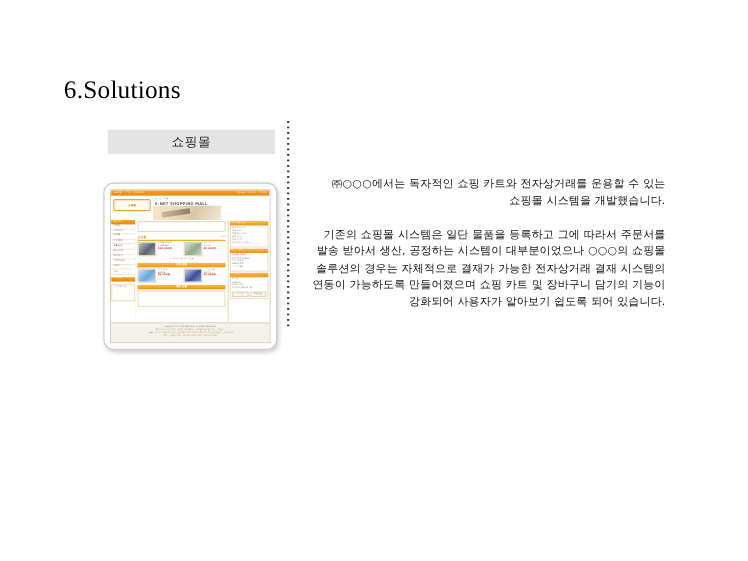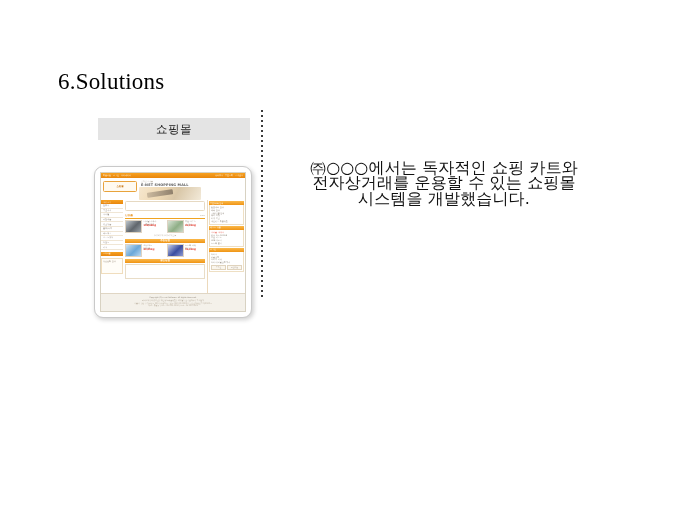--- a/index.html
+++ b/index.html
@@ -338,27 +338,27 @@
   .site-footer .flast { color: #b7ab9a; }
 
   
   .text-col {
     position: absolute;
     left: 283px;
     top: 160px;
     width: 322px;
   }
   .para {
-    font-size: 16px;
+    font-size: 10px;
     line-height: 15.4px;
     color: #111111;
     margin: 0 0 15px 0;
     letter-spacing: 0.15px;
     word-break: keep-all;
-    text-align: center;
+    text-align: right;
   }
   .para:last-child { margin-bottom: 0; }
 </style>
 </head>
 <body>
 
 <div class="slide">
 
   <div class="slide-title">6.Solutions</div>
 
@@ -501,15 +501,16 @@
         <div class="flinks">회사소개  |  이용약관  |  개인정보취급방침  |  이메일무단수집거부  |  고객센터</div>
         <div class="flast">서울시 강남구 테헤란로 000  |  사업자등록번호 000-00-00000  |  통신판매업신고 제0000호</div>
         <div class="flast">대표 : 홍길동  |  TEL : 02-000-0000  |  FAX : 02-000-0001</div>
       </div>
 
     </div>
   </div>
 
   <div class="text-col">
     <p class="para">㈜○○○에서는 독자적인 쇼핑 카트와 전자상거래를 운용할 수 있는 쇼핑몰 시스템을 개발했습니다.</p>
+    <p class="para">기존의 쇼핑몰 시스템은 일단 물품을 등록하고 그에 따라서 주문서를 발송 받아서 생산, 공정하는 시스템이 대부분이었으나 ○○○의 쇼핑몰 솔루션의 경우는 자체적으로 결재가 가능한 전자상거래 결재 시스템의 연동이 가능하도록 만들어졌으며 쇼핑 카트 및 장바구니 담기의 기능이 강화되어 사용자가 알아보기 쉽도록 되어 있습니다.</p>
   </div>
 
 </div>
 
 </body></html>

